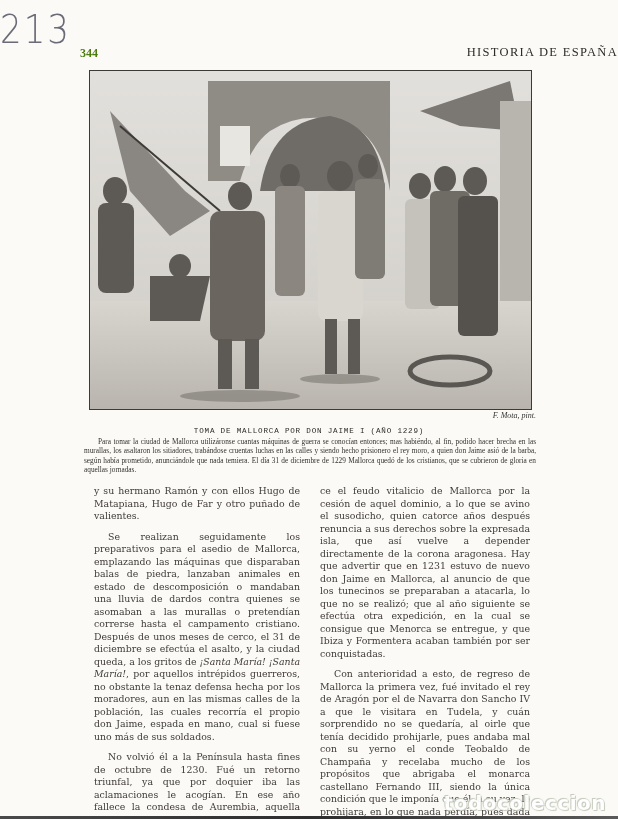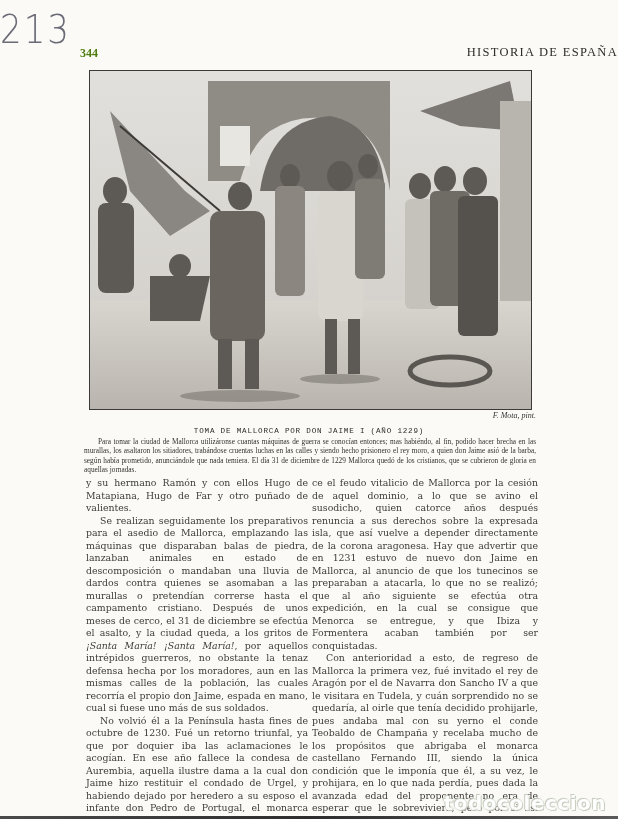--- a/index.html
+++ b/index.html
@@ -46,21 +46,21 @@
     text-align:justify; text-indent:14px; color:#34312e;
   }
   .col {
     position:absolute; top:477px; width:222px;
     font-family:"DejaVu Serif", serif; font-size:9.4px; line-height:12.5px;
     text-align:justify; color:#3f3b38;
     hyphens:auto;
   }
   .col.left { left:86px; }
   .col.right { left:312px; width:226px; }
-  .col p { margin:0; text-indent:14px; }
+  .col p { margin:8px; text-indent:14px; }
   .col p.cont { text-indent:0; }
   .col em { }
   .watermark {
     position:absolute; right:12px; top:791px;
     font-family:"DejaVu Sans", sans-serif; font-weight:bold; font-size:20px;
     color:#ffffff; letter-spacing:0.5px;
     text-shadow:0 0 1px #bfc6b4, 0 0 2px #c4c9bc, 1px 1px 0 #c8ccc0, -1px -1px 0 #c8ccc0;
     opacity:0.95;
   }
   .bottom-edge {

